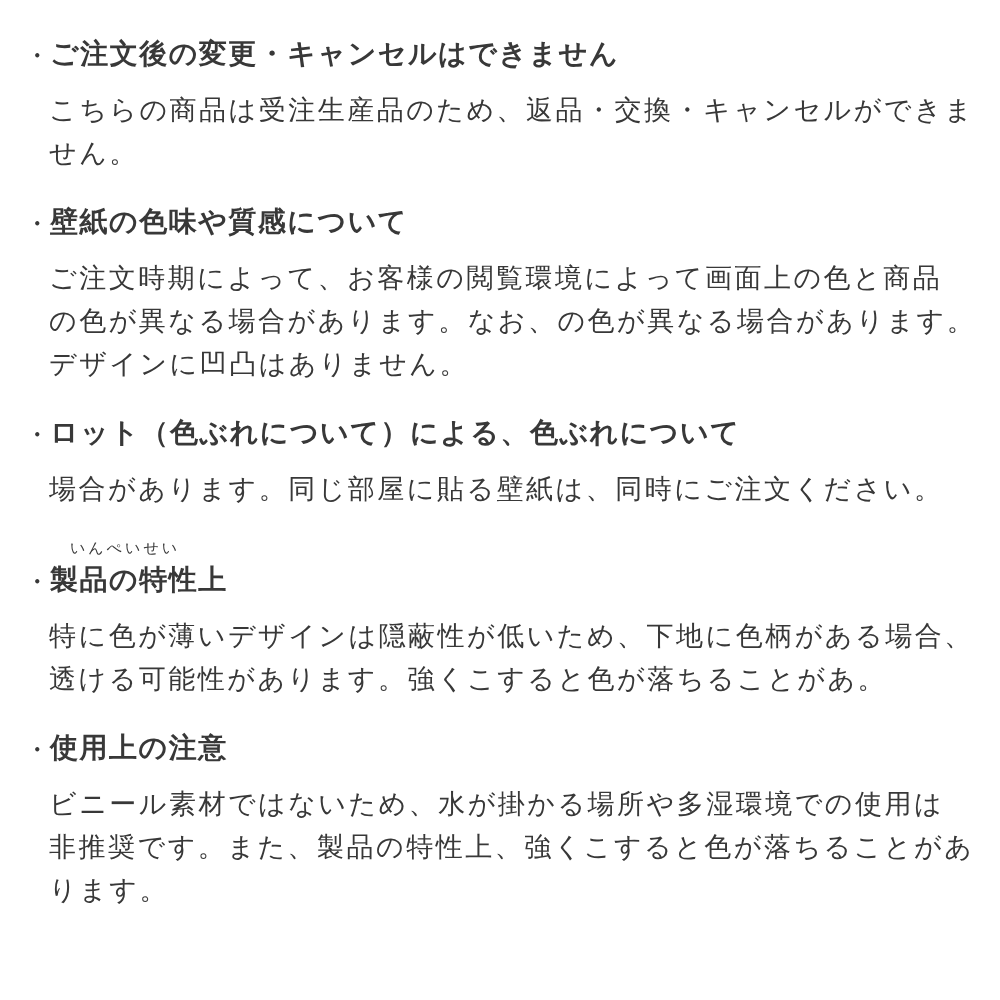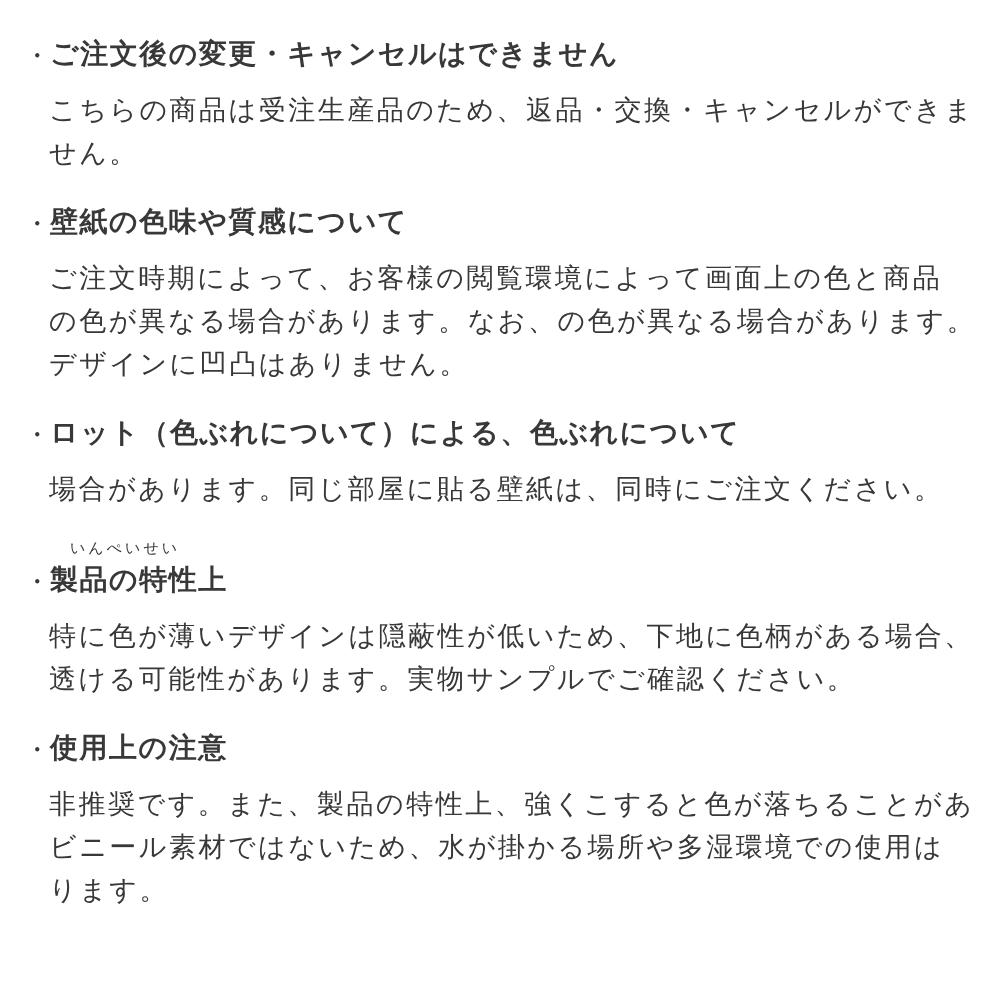--- a/index.html
+++ b/index.html
@@ -96,29 +96,29 @@
   </div>
 
   <div class="section">
     <div class="furigana">いんぺいせい</div>
     <div class="heading-row">
       <span class="bullet">・</span>
       <span>製品の特性上</span>
     </div>
     <div class="body-text">
       <div class="body-line">特に色が薄いデザインは隠蔽性が低いため、下地に色柄がある場合、</div>
-      <div class="body-line">透ける可能性があります。実物サンプルでご確認ください。</div>
+      <div class="body-line">透ける可能性があります。強くこすると色が落ちることがあ。</div>
     </div>
   </div>
 
   <div class="section">
     <div class="heading-row">
       <span class="bullet">・</span>
       <span>使用上の注意</span>
     </div>
     <div class="body-text">
+      <div class="body-line">ビニール素材ではないため、水が掛かる場所や多湿環境での使用は</div>
       <div class="body-line">非推奨です。また、製品の特性上、強くこすると色が落ちることがあ</div>
-      <div class="body-line">ビニール素材ではないため、水が掛かる場所や多湿環境での使用は</div>
       <div class="body-line">ります。</div>
     </div>
   </div>
 
 </div>
 
 </body></html>

